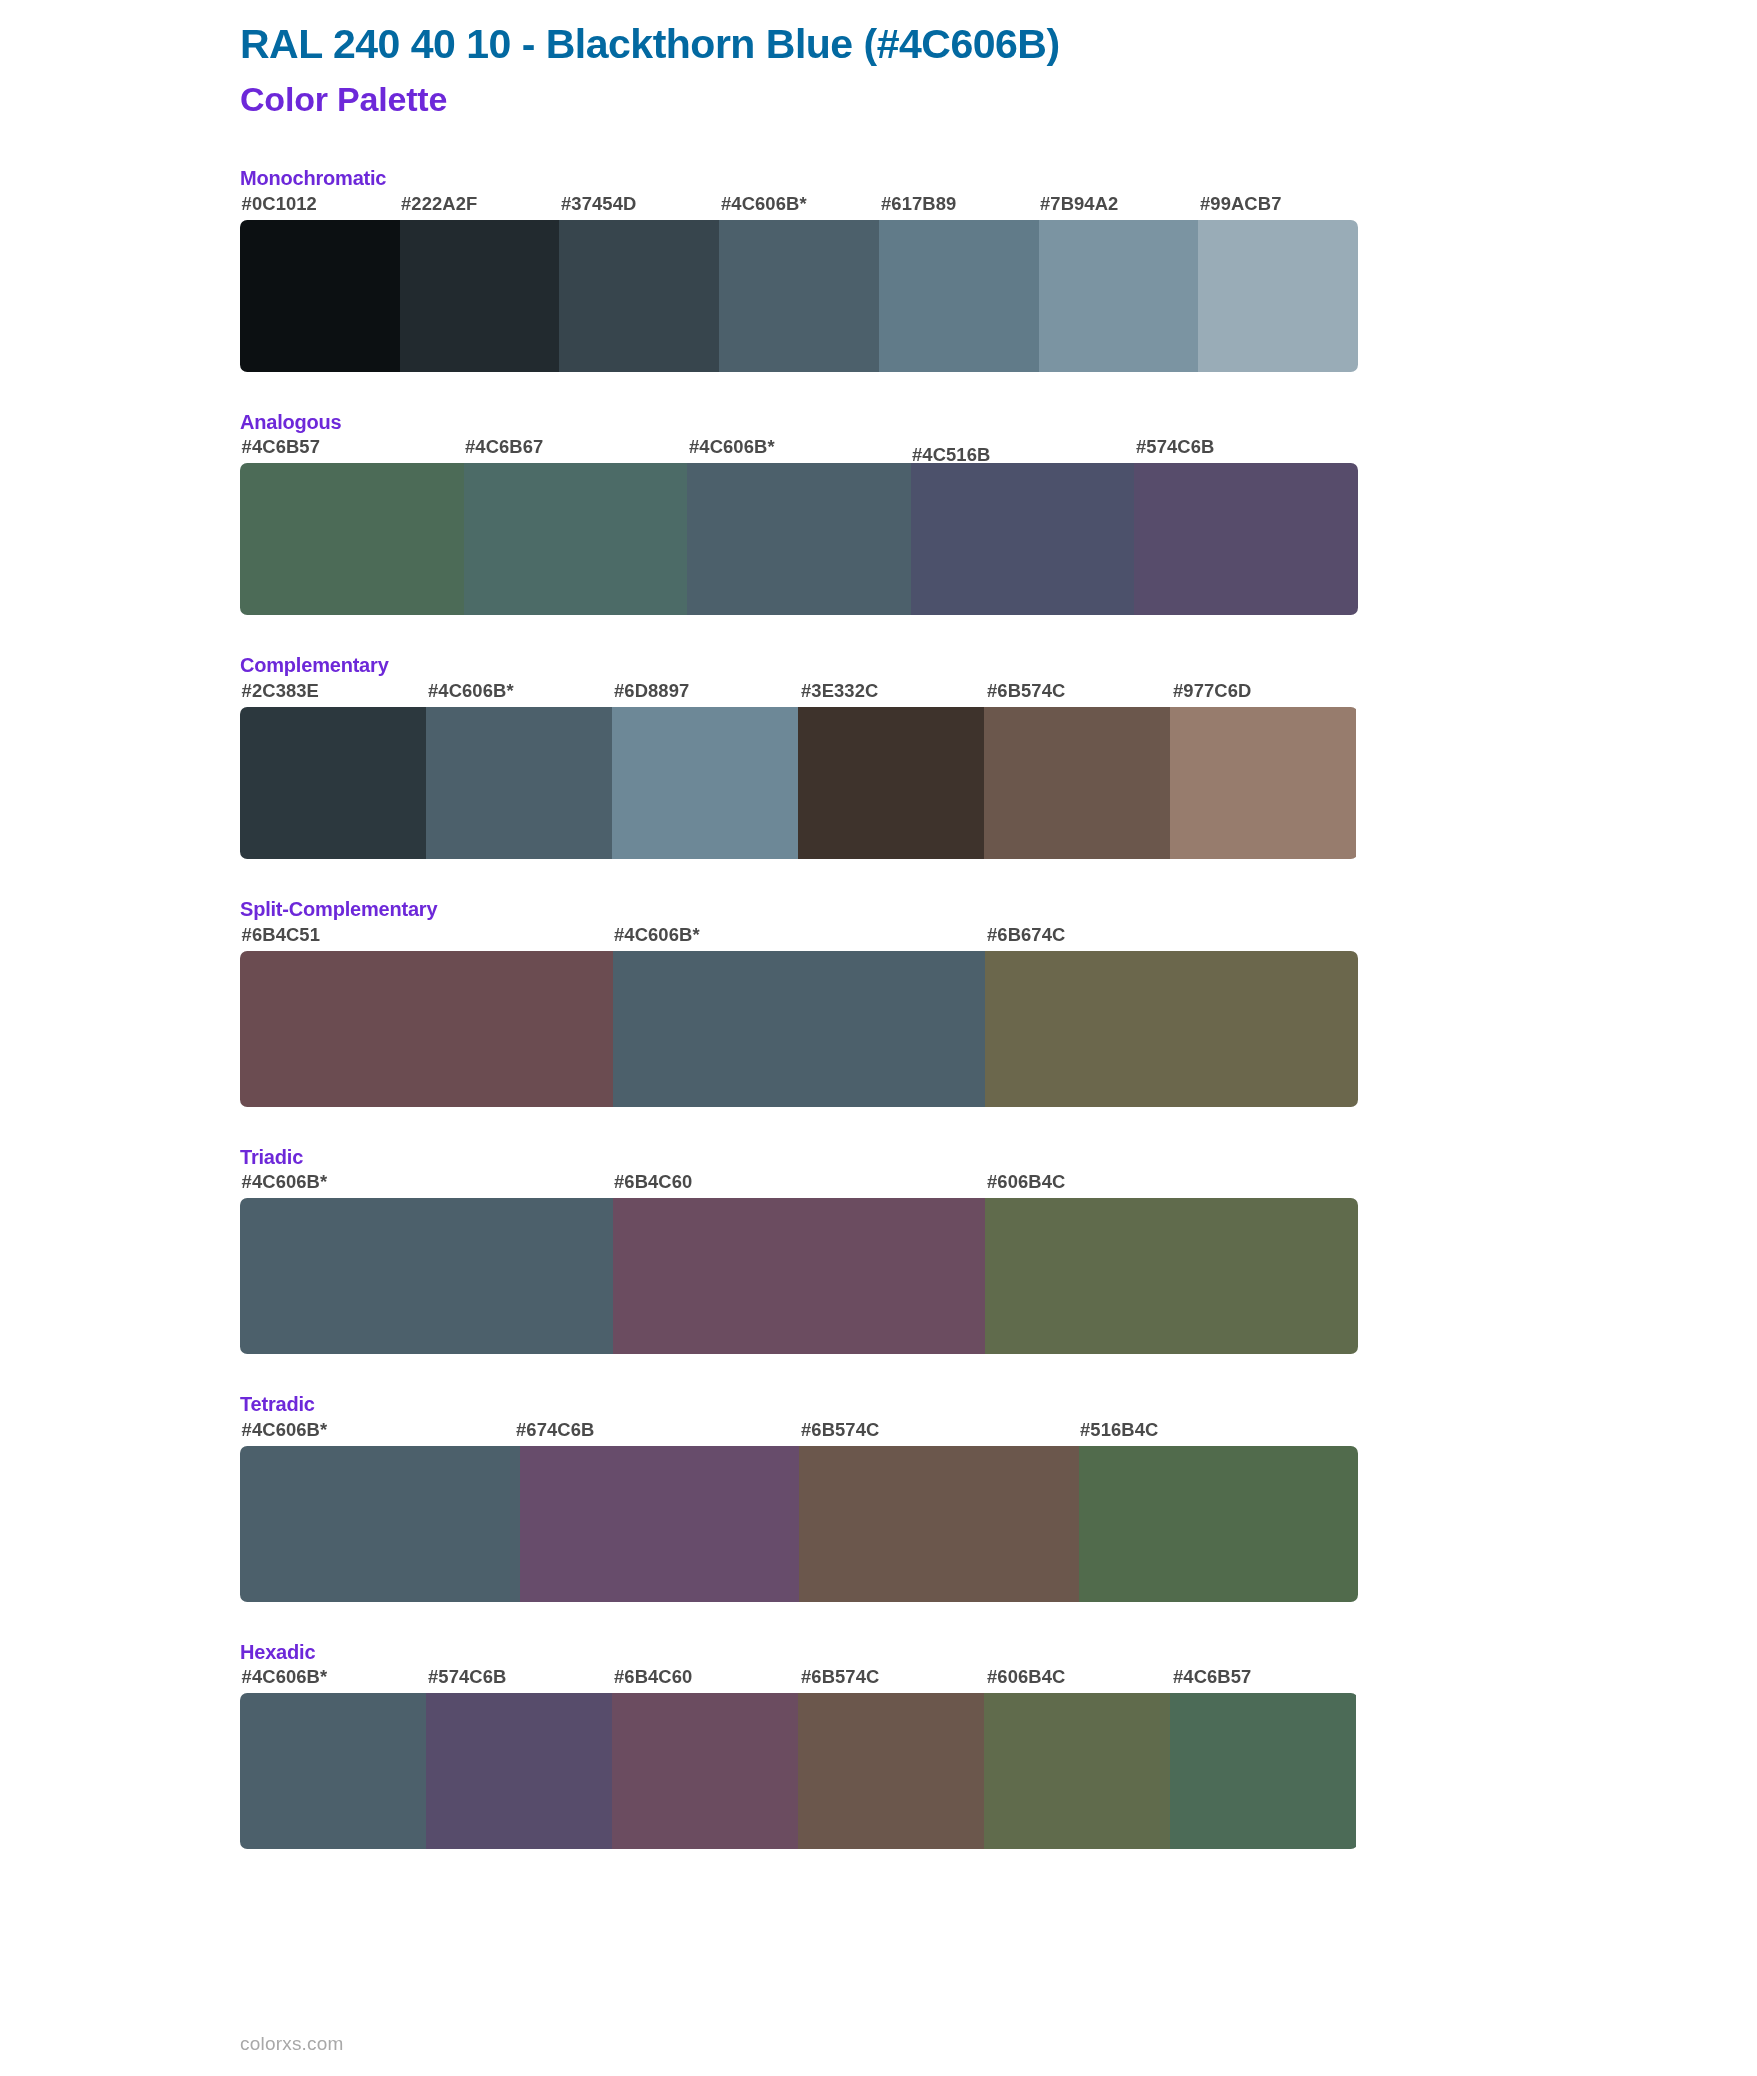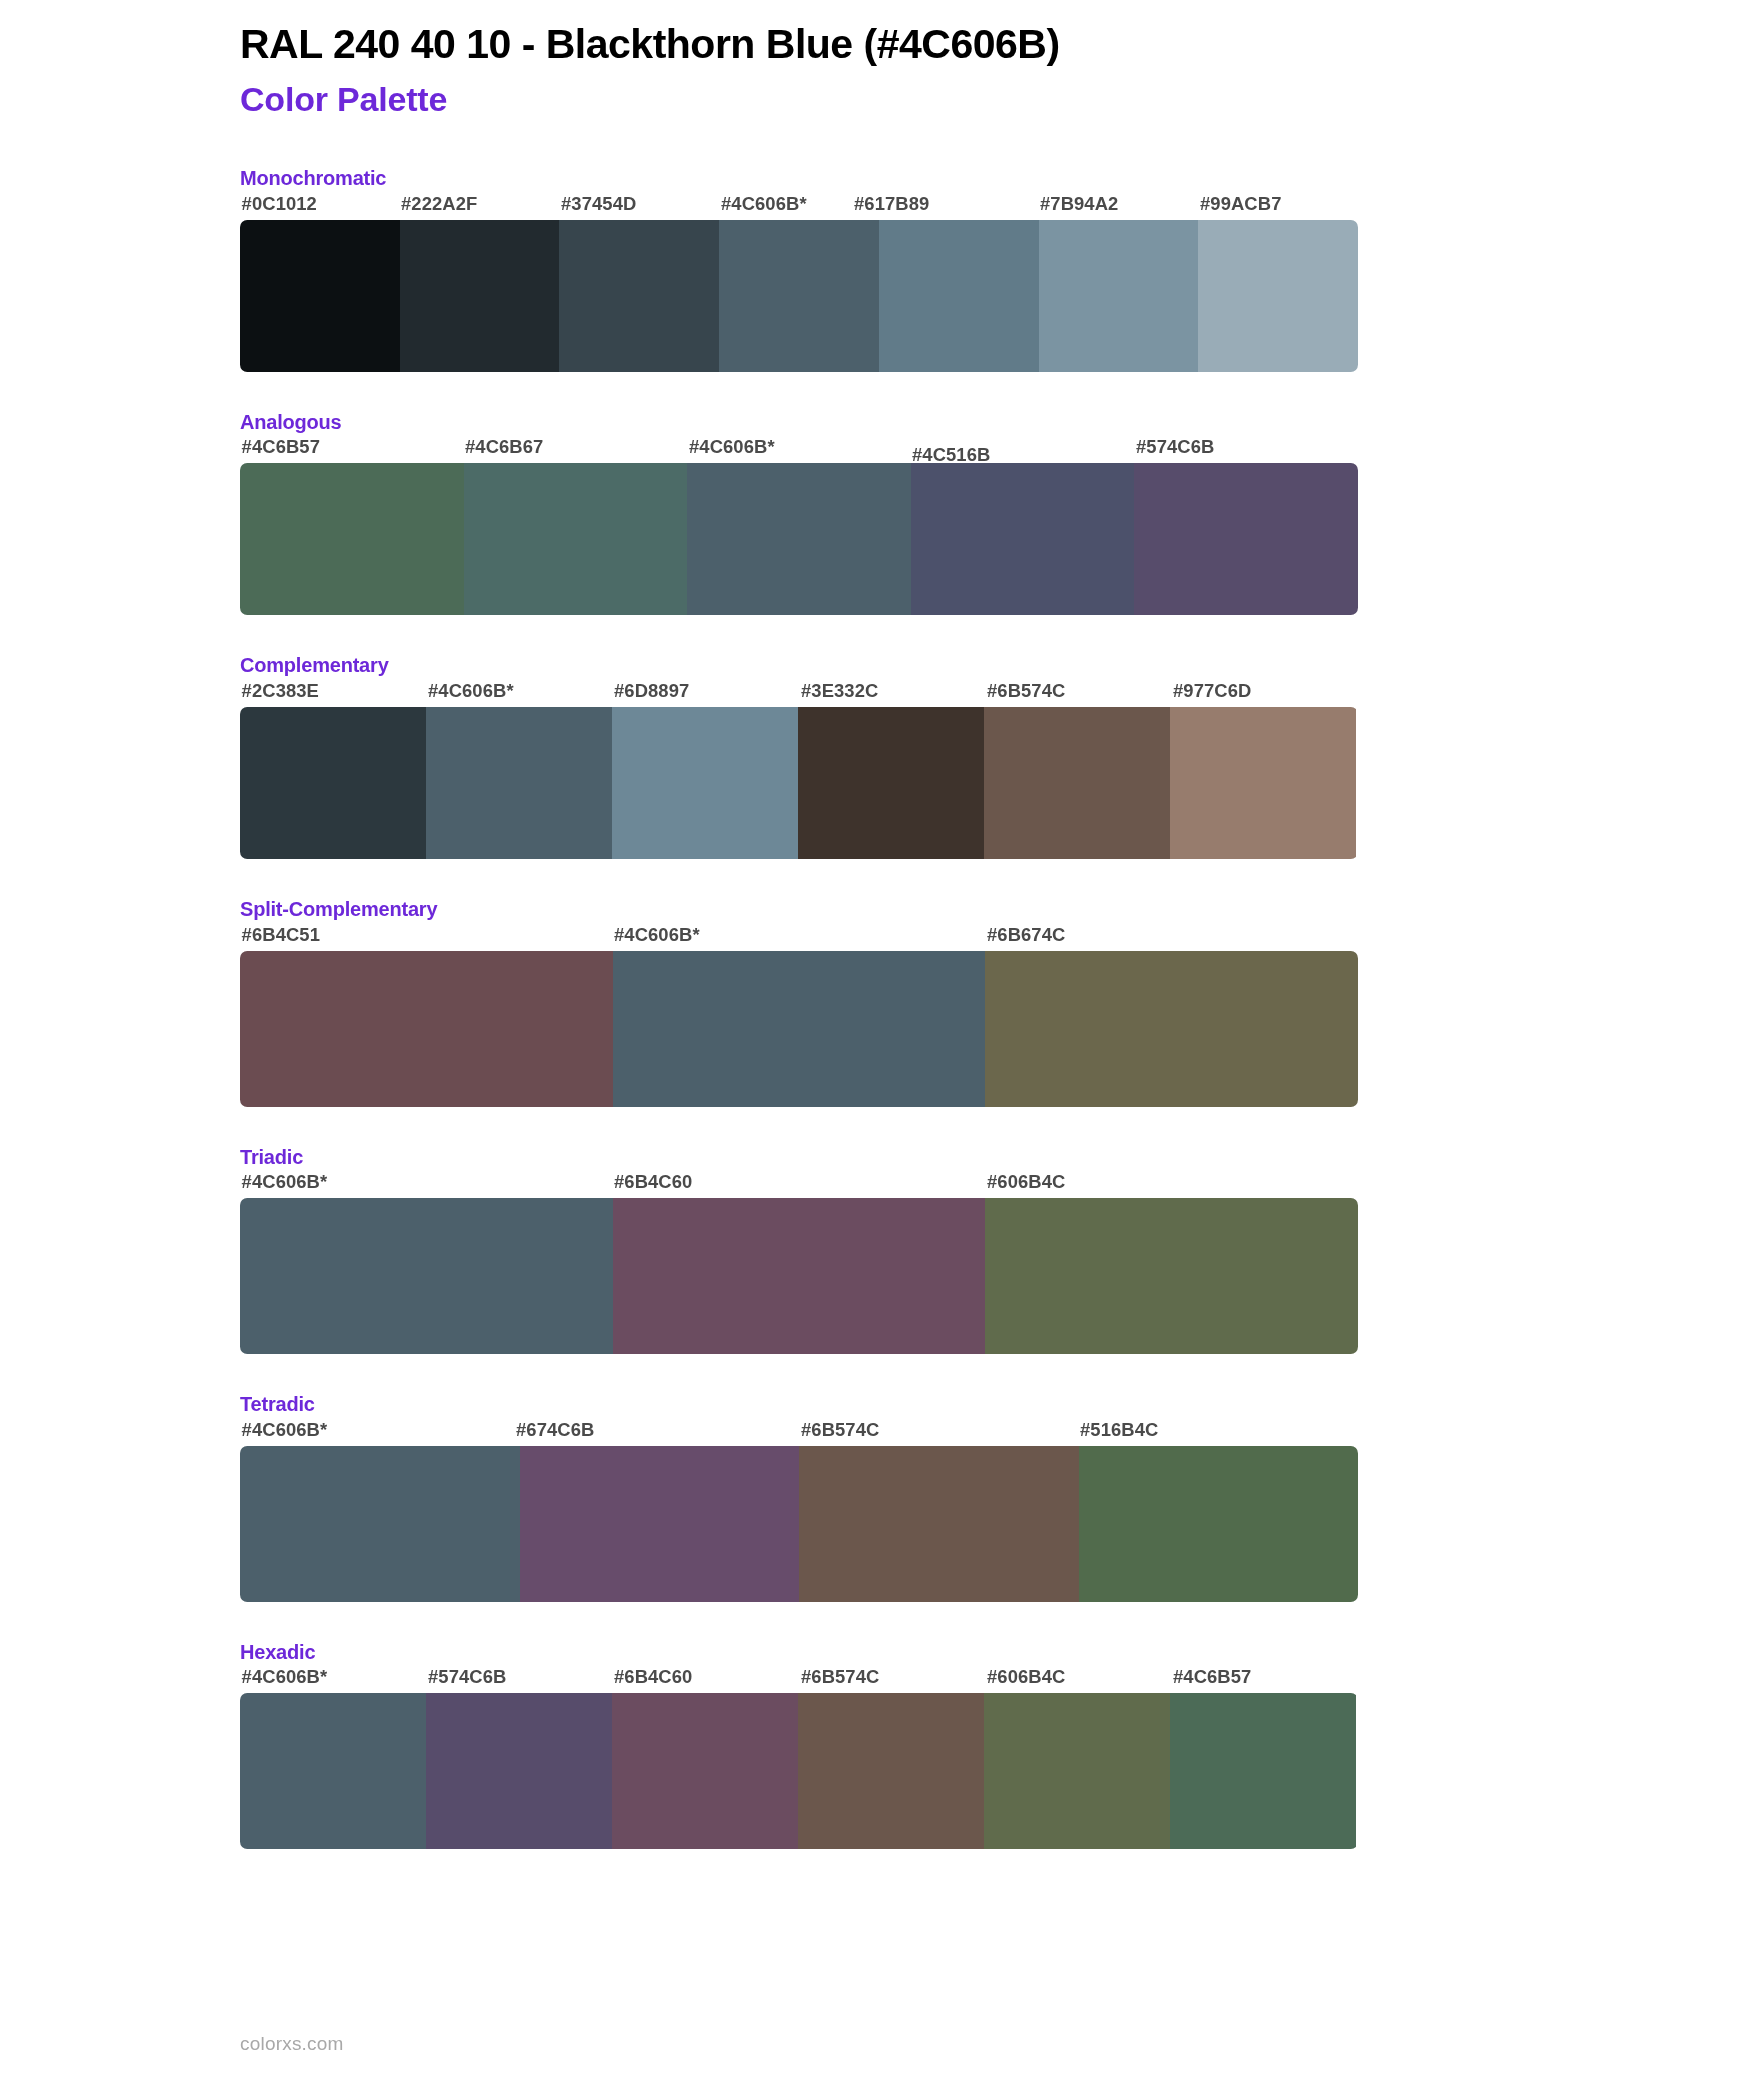--- a/index.html
+++ b/index.html
@@ -22,21 +22,21 @@
     padding: 0;
   }
 
   
   .header {
     padding: 22.4px 0 0 240px;
   }
   .page-title {
     font-size: 41px;
     font-weight: bold;
-    color: #000000;
+    color: #0369a1;
     letter-spacing: -0.5px;
     line-height: 1.12;
     margin: 0;
     white-space: nowrap;
   }
   .page-subtitle {
     font-size: 34px;
     font-weight: bold;
     color: #6d28d9;
     letter-spacing: -0.2px;
@@ -117,21 +117,21 @@
   </div>
 
   <div class="sections" id="sections-container">
       <div class="section h-mono">
         <div class="section-title">Monochromatic</div>
         <div class="swatch-labels">
           <div class="swatch-label" style="left: 1.6px;">#0C1012</div>
           <div class="swatch-label" style="left: 161px;">#222A2F</div>
           <div class="swatch-label" style="left: 321px;">#37454D</div>
           <div class="swatch-label" style="left: 481px;">#4C606B*</div>
-          <div class="swatch-label" style="left: 614px;">#617B89</div>
+          <div class="swatch-label" style="left: 641px;">#617B89</div>
           <div class="swatch-label" style="left: 800px;">#7B94A2</div>
           <div class="swatch-label" style="left: 960px;">#99ACB7</div>
         </div>
         <div class="swatch-row">
           <div class="swatch" title="#0C1012" style="width: 160px; background: rgb(12, 16, 18);"></div>
           <div class="swatch" title="#222A2F" style="width: 160px; background: rgb(34, 42, 47);"></div>
           <div class="swatch" title="#37454D" style="width: 160px; background: rgb(55, 69, 77);"></div>
           <div class="swatch" title="#4C606B*" style="width: 160px; background: rgb(76, 96, 107);"></div>
           <div class="swatch" title="#617B89" style="width: 160px; background: rgb(97, 123, 137);"></div>
           <div class="swatch" title="#7B94A2" style="width: 160px; background: rgb(123, 148, 162);"></div>

